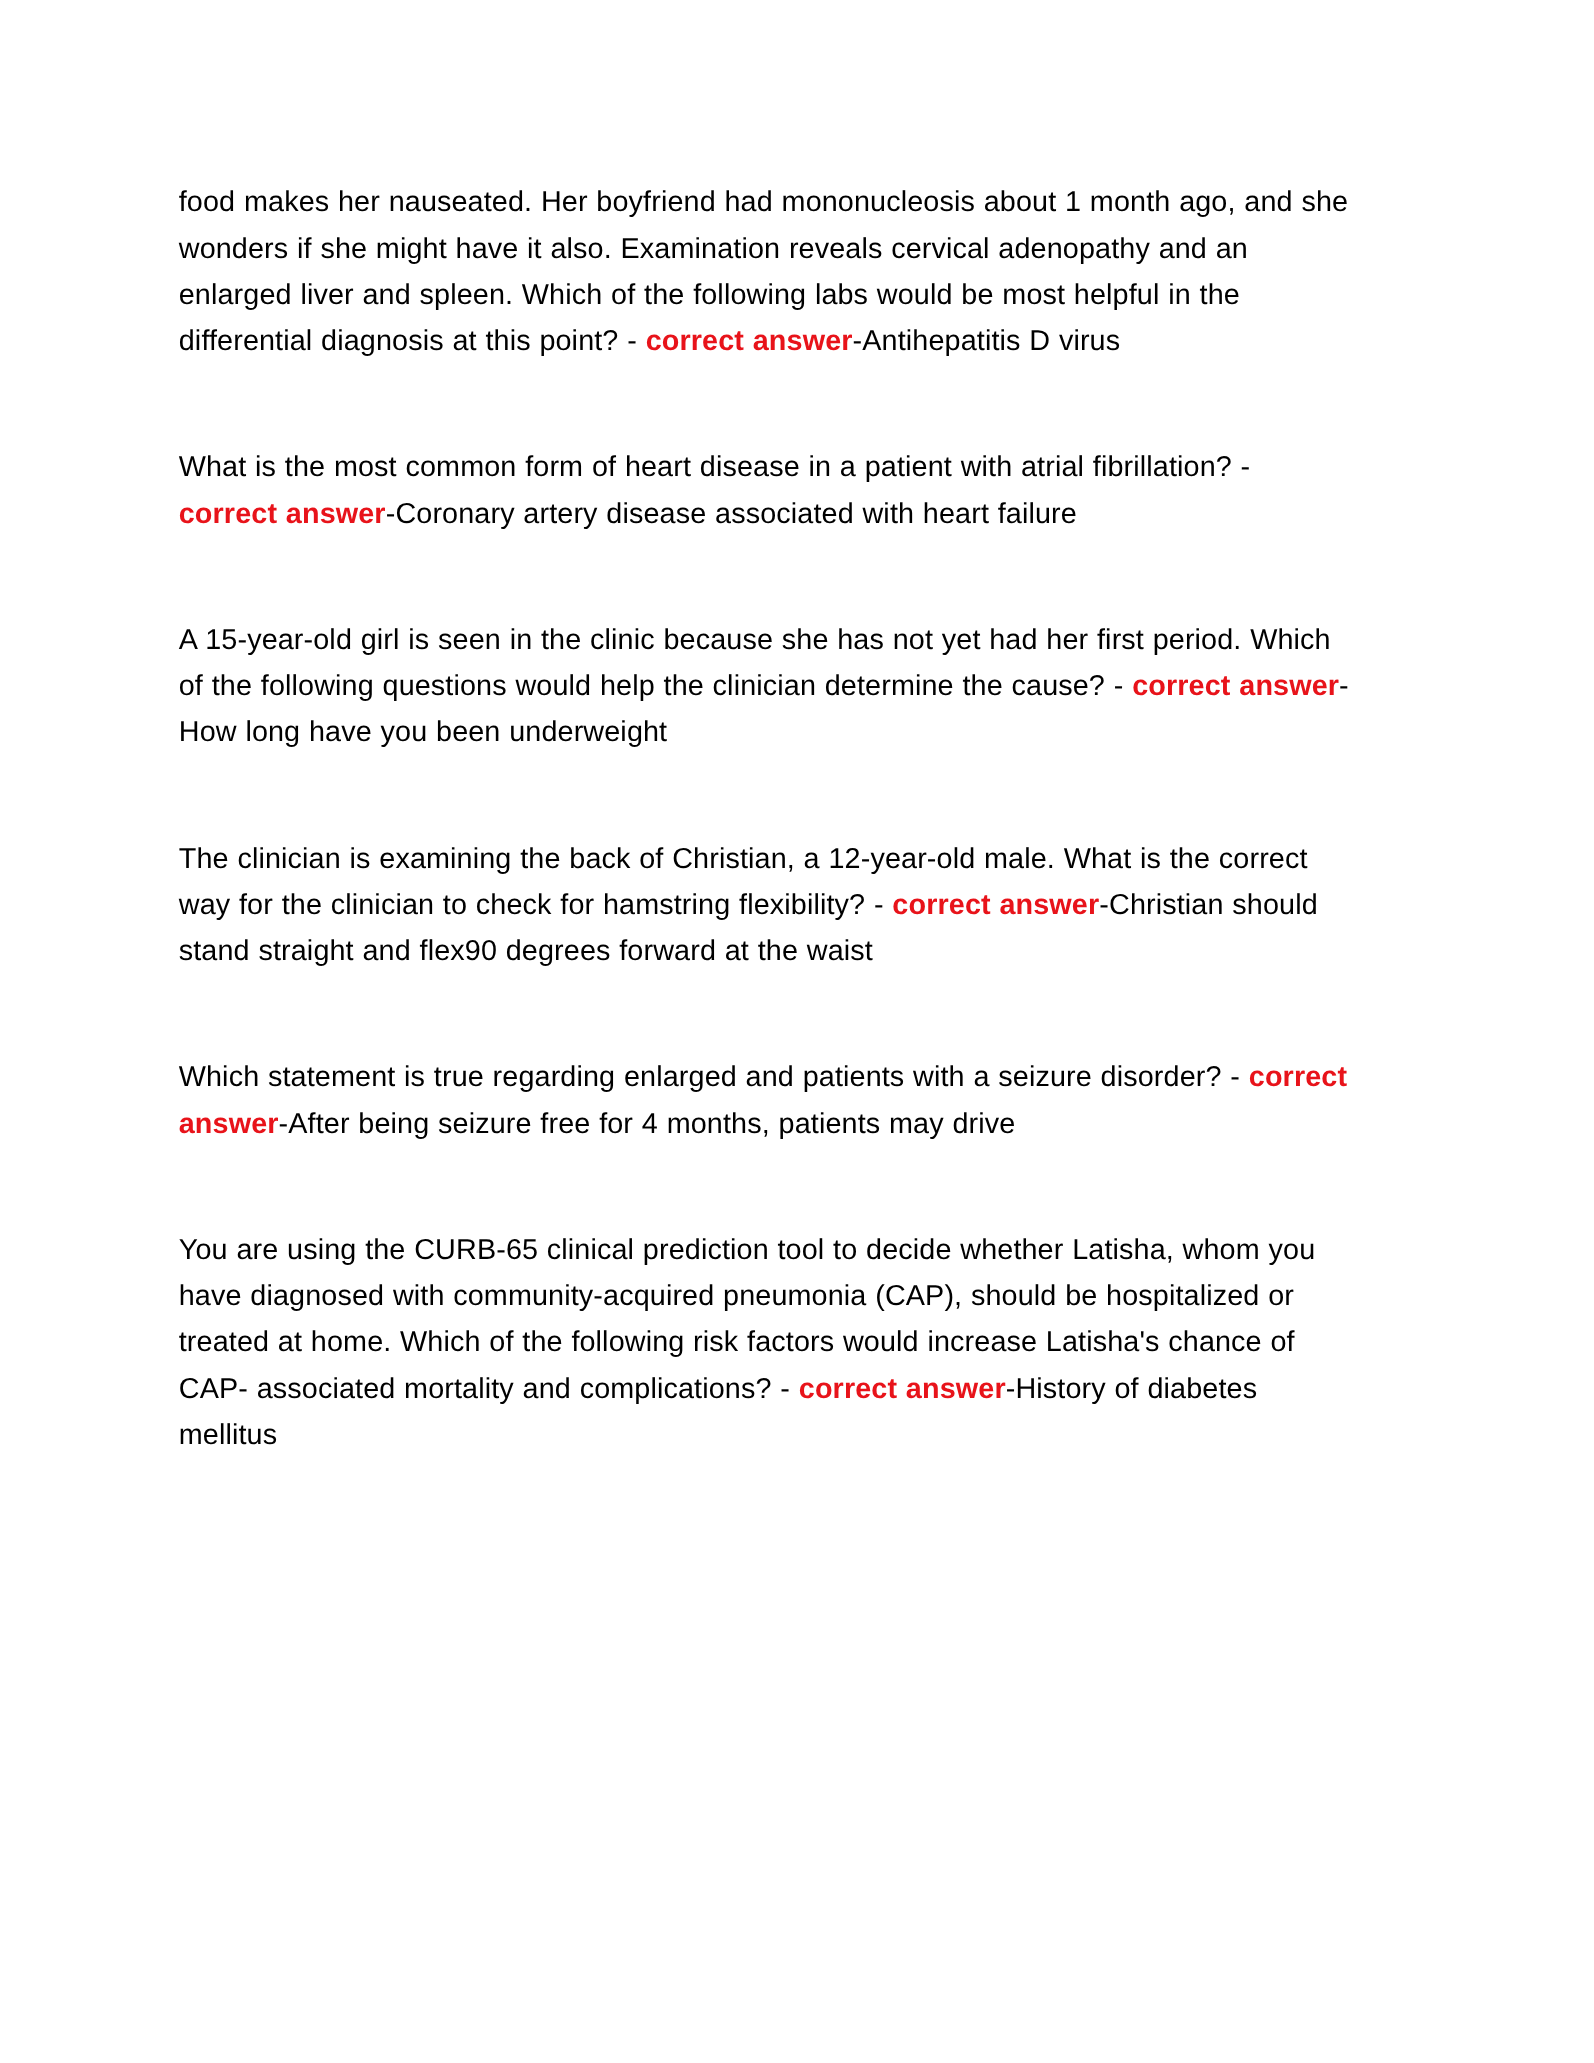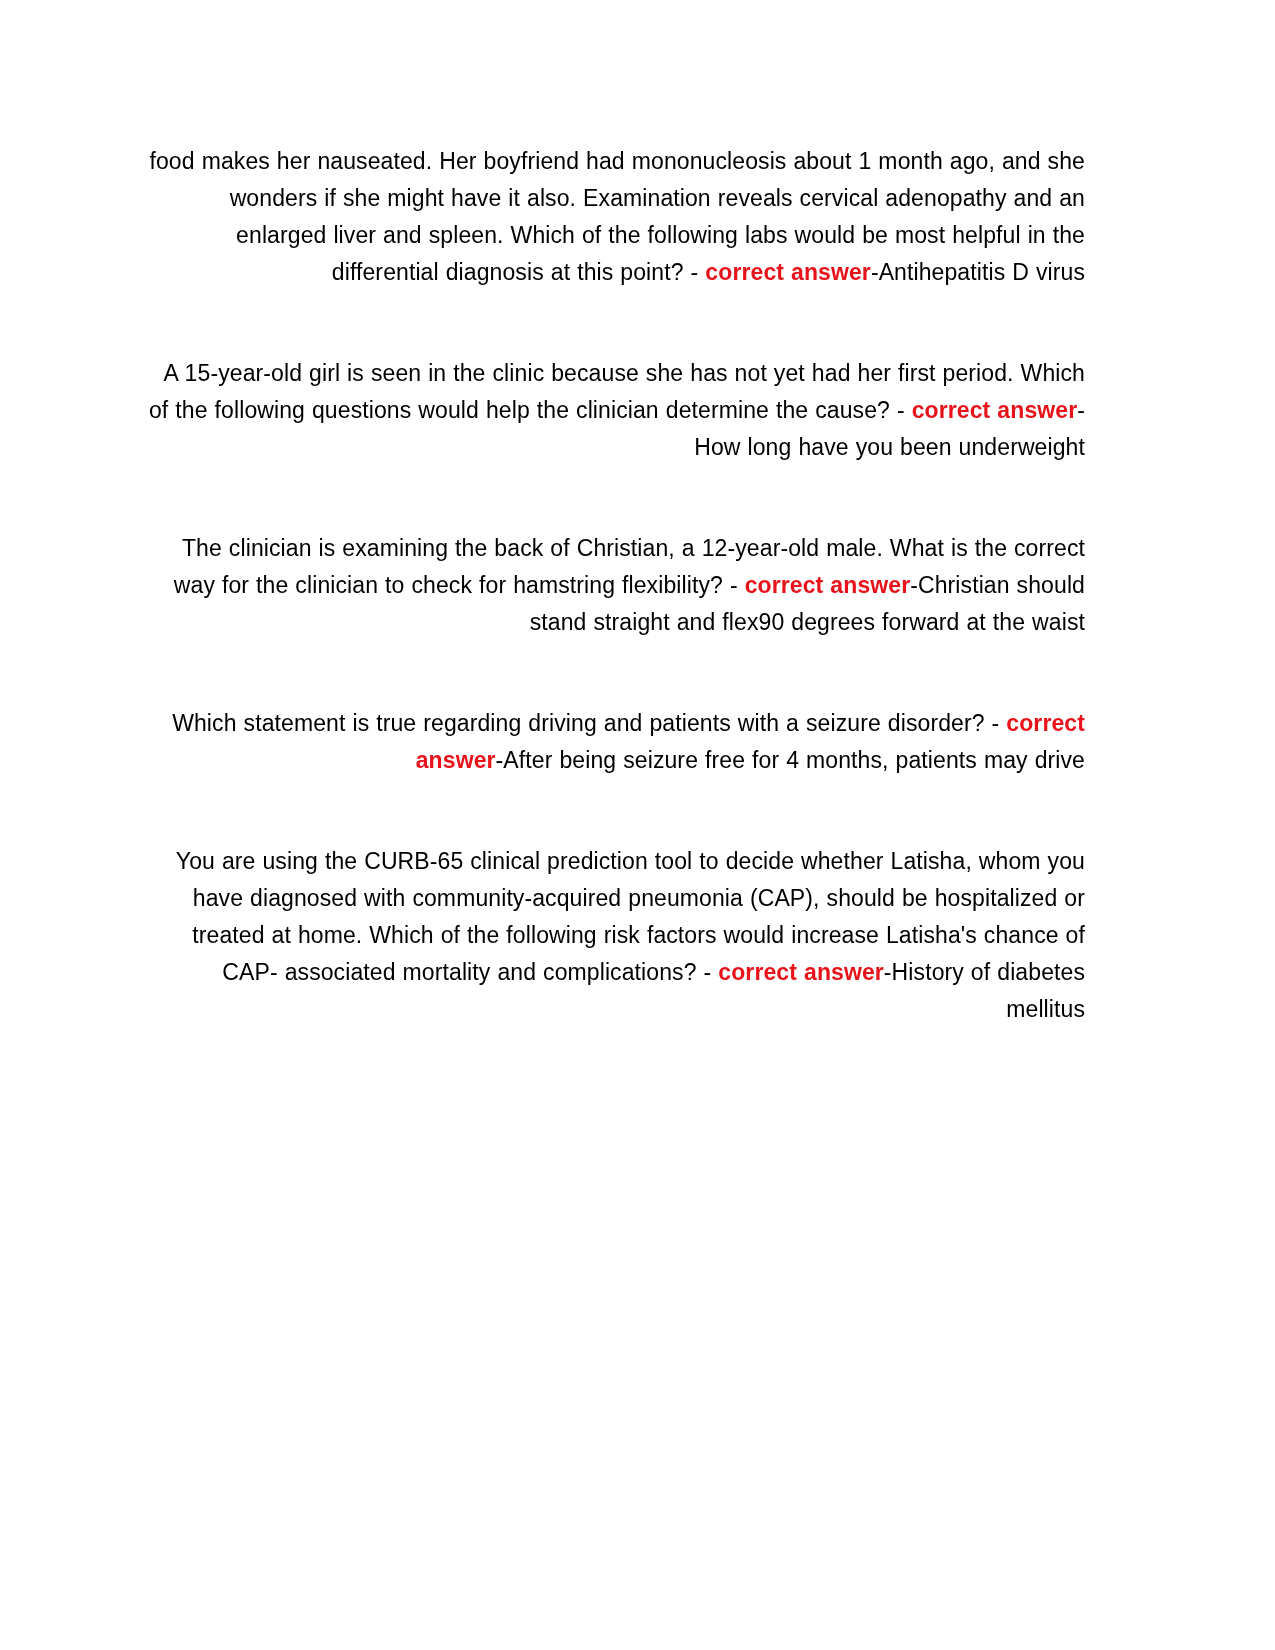--- a/index.html
+++ b/index.html
@@ -12,21 +12,20 @@
     width: 1275px;
     min-height: 1650px;
     background: #ffffff;
     box-sizing: border-box;
     padding: 143px 190px 120px 143px;
     font-family: "Liberation Sans", "DejaVu Sans", sans-serif;
     color: #000000;
   }
   .text-content {
     width: 100%;
-    text-align: right;
   }
   p.para {
     margin: 0 0 64px 0;
     font-size: 23px;
     line-height: 37px;
     letter-spacing: 0.1px;
     word-spacing: 0.5px;
   }
   p.para:last-child {
     margin-bottom: 0;
@@ -37,18 +36,19 @@
   span.red-bold {
     font-weight: 700;
   }
 </style>
 </head>
 <body>
 
 <div class="page">
   <div class="text-content" style="color: rgb(0, 0, 0);">
       <p class="para"><span class="normal">food makes her nauseated. Her boyfriend had mononucleosis about 1 month ago, and she wonders if she might have it also. Examination reveals cervical adenopathy and an enlarged liver and spleen. Which of the following labs would be most helpful in the differential diagnosis at this point? - </span><span class="red-bold" style="color: rgb(232, 19, 26);">correct answer</span><span class="normal">-Antihepatitis D virus</span></p>
+      <p class="para"><span class="normal">What is the most common form of heart disease in a patient with atrial fibrillation? - </span><span class="red-bold" style="color: rgb(232, 19, 26);">correct answer</span><span class="normal">-Coronary artery disease associated with heart failure</span></p>
       <p class="para"><span class="normal">A 15-year-old girl is seen in the clinic because she has not yet had her first period. Which of the following questions would help the clinician determine the cause? - </span><span class="red-bold" style="color: rgb(232, 19, 26);">correct answer</span><span class="normal">-How long have you been underweight</span></p>
       <p class="para"><span class="normal">The clinician is examining the back of Christian, a 12-year-old male. What is the correct way for the clinician to check for hamstring flexibility? - </span><span class="red-bold" style="color: rgb(232, 19, 26);">correct answer</span><span class="normal">-Christian should stand straight and flex90 degrees forward at the waist</span></p>
-      <p class="para"><span class="normal">Which statement is true regarding driving and patients with a seizure disorder? - </span><span class="red-bold" style="color: rgb(232, 19, 26);">correct answer</span><span class="normal">-After being seizure free for 4 months, patients may drive</span></p>
+      <p class="para"><span class="normal">Which statement is true regarding enlarged and patients with a seizure disorder? - </span><span class="red-bold" style="color: rgb(232, 19, 26);">correct answer</span><span class="normal">-After being seizure free for 4 months, patients may drive</span></p>
       <p class="para"><span class="normal">You are using the CURB-65 clinical prediction tool to decide whether Latisha, whom you have diagnosed with community-acquired pneumonia (CAP), should be hospitalized or treated at home. Which of the following risk factors would increase Latisha's chance of CAP- associated mortality and complications? - </span><span class="red-bold" style="color: rgb(232, 19, 26);">correct answer</span><span class="normal">-History of diabetes mellitus</span></p>
     </div>
 </div>
 
 </body></html>

